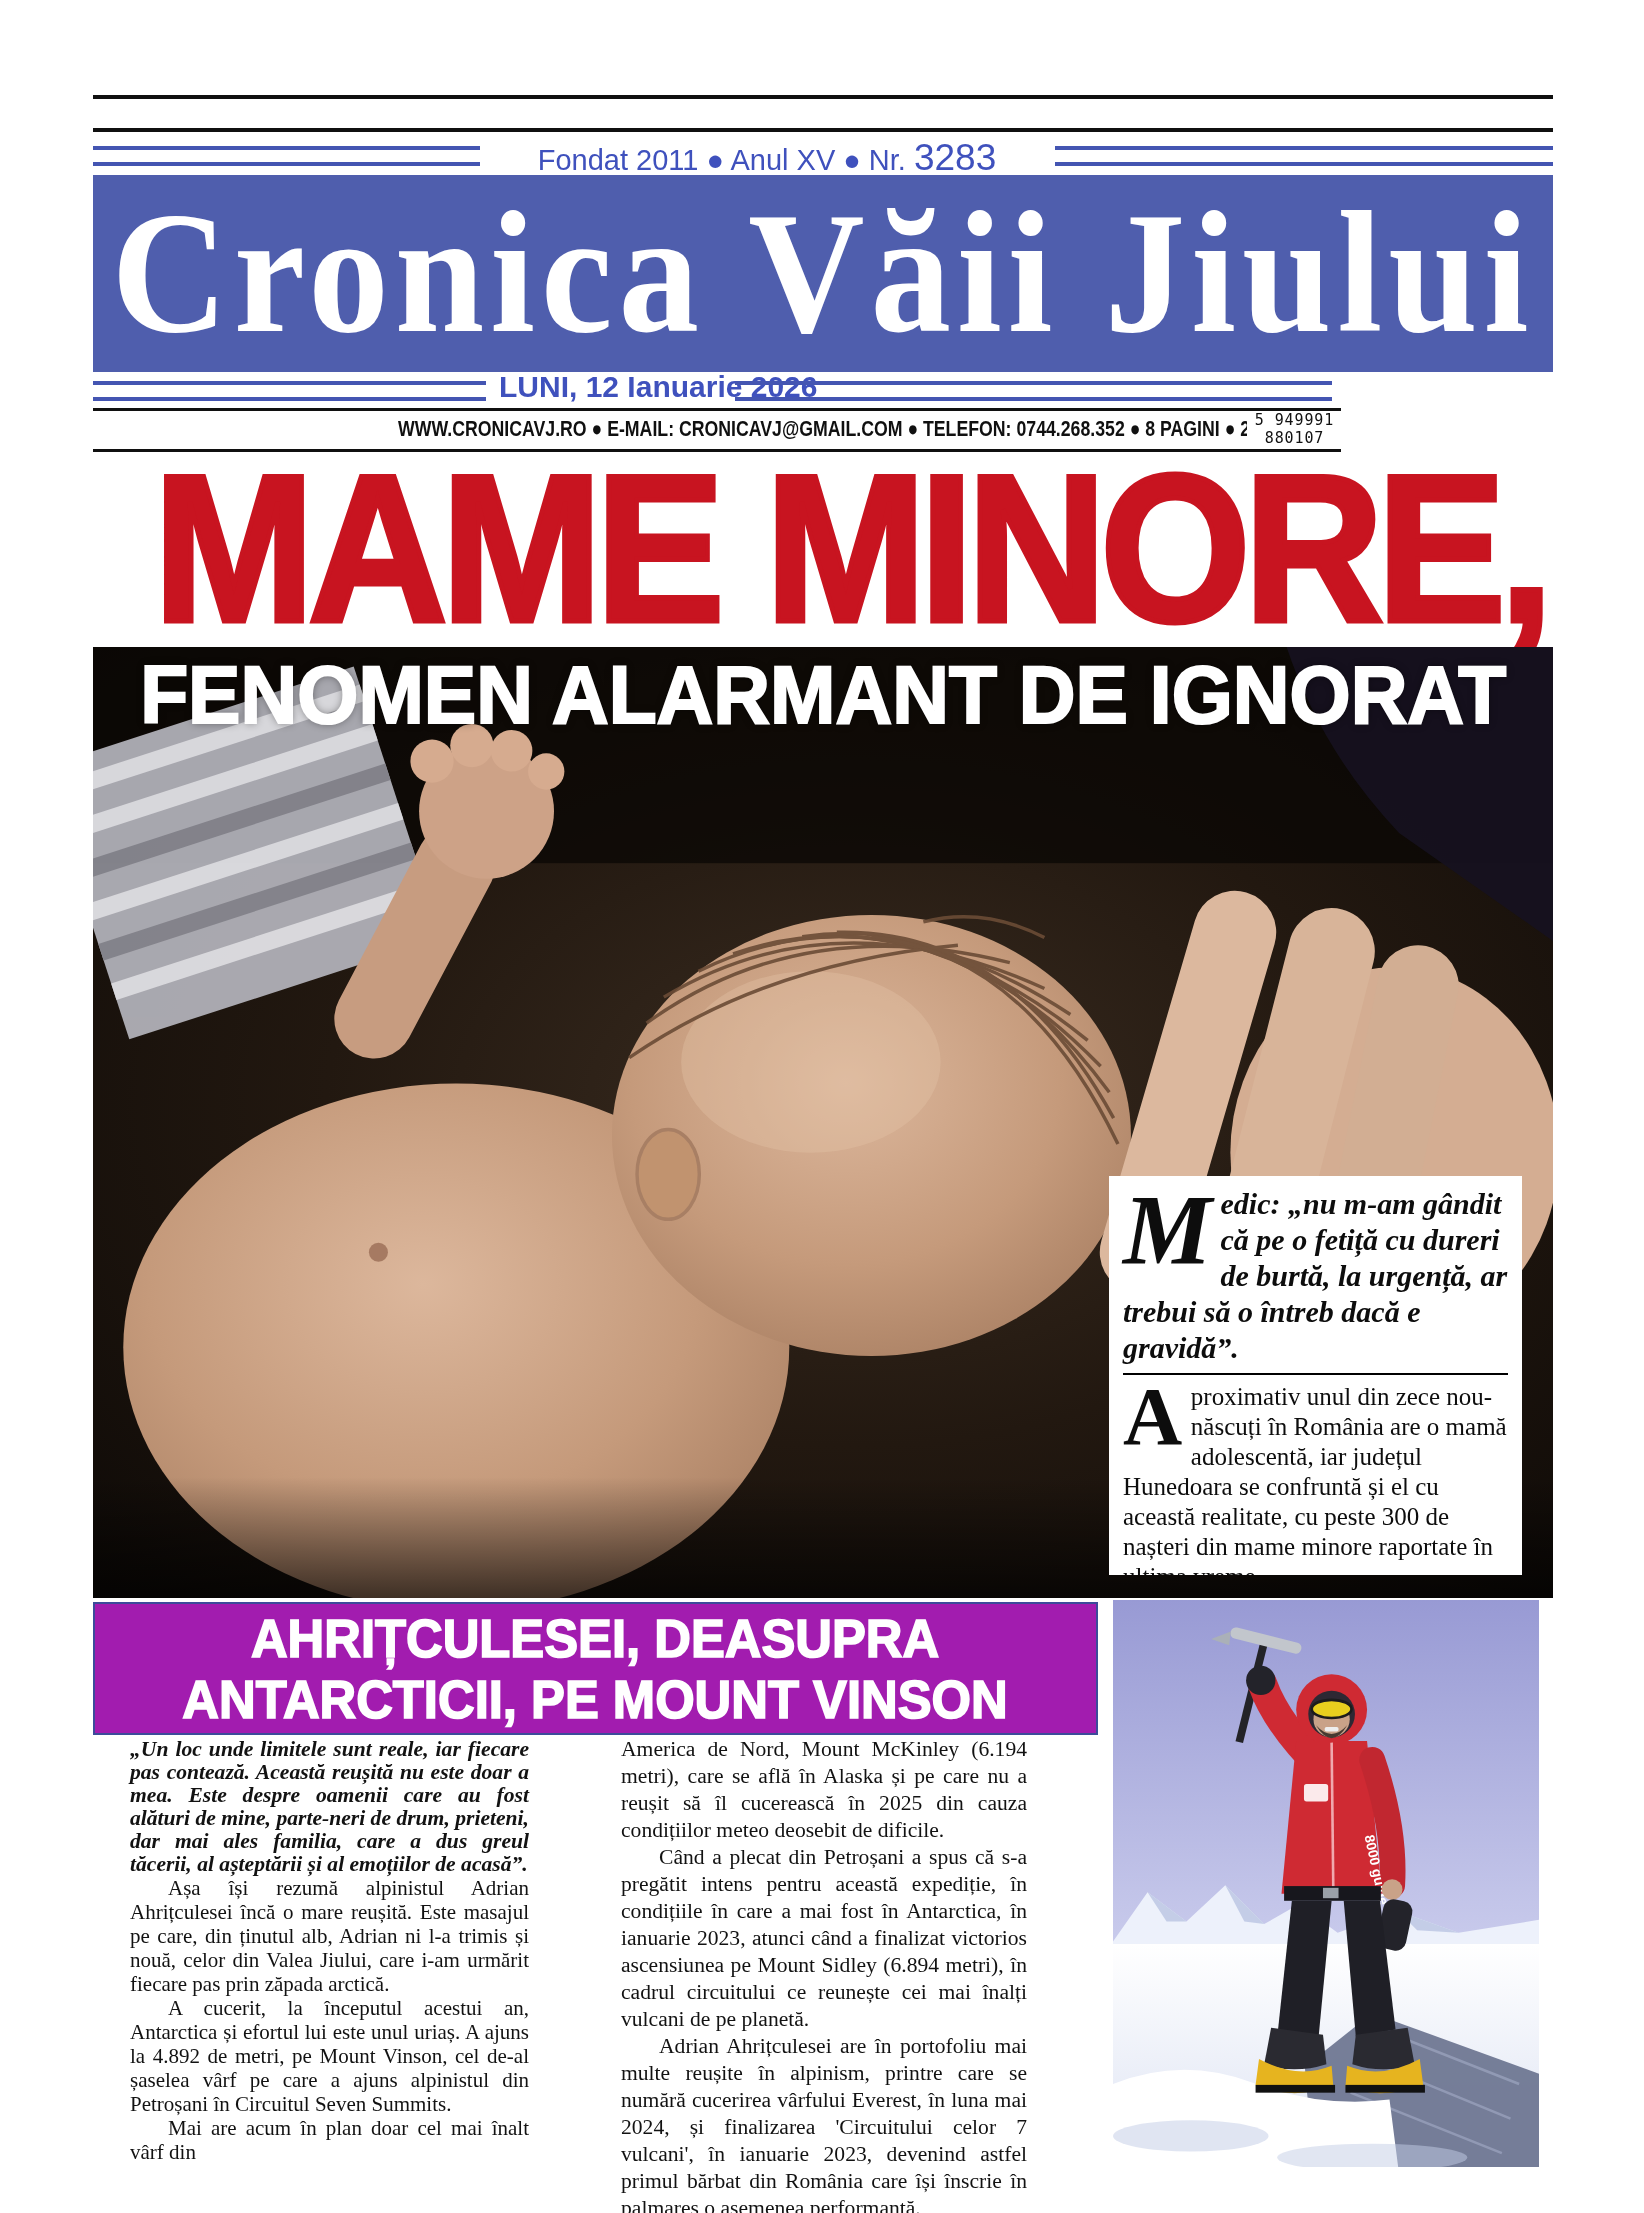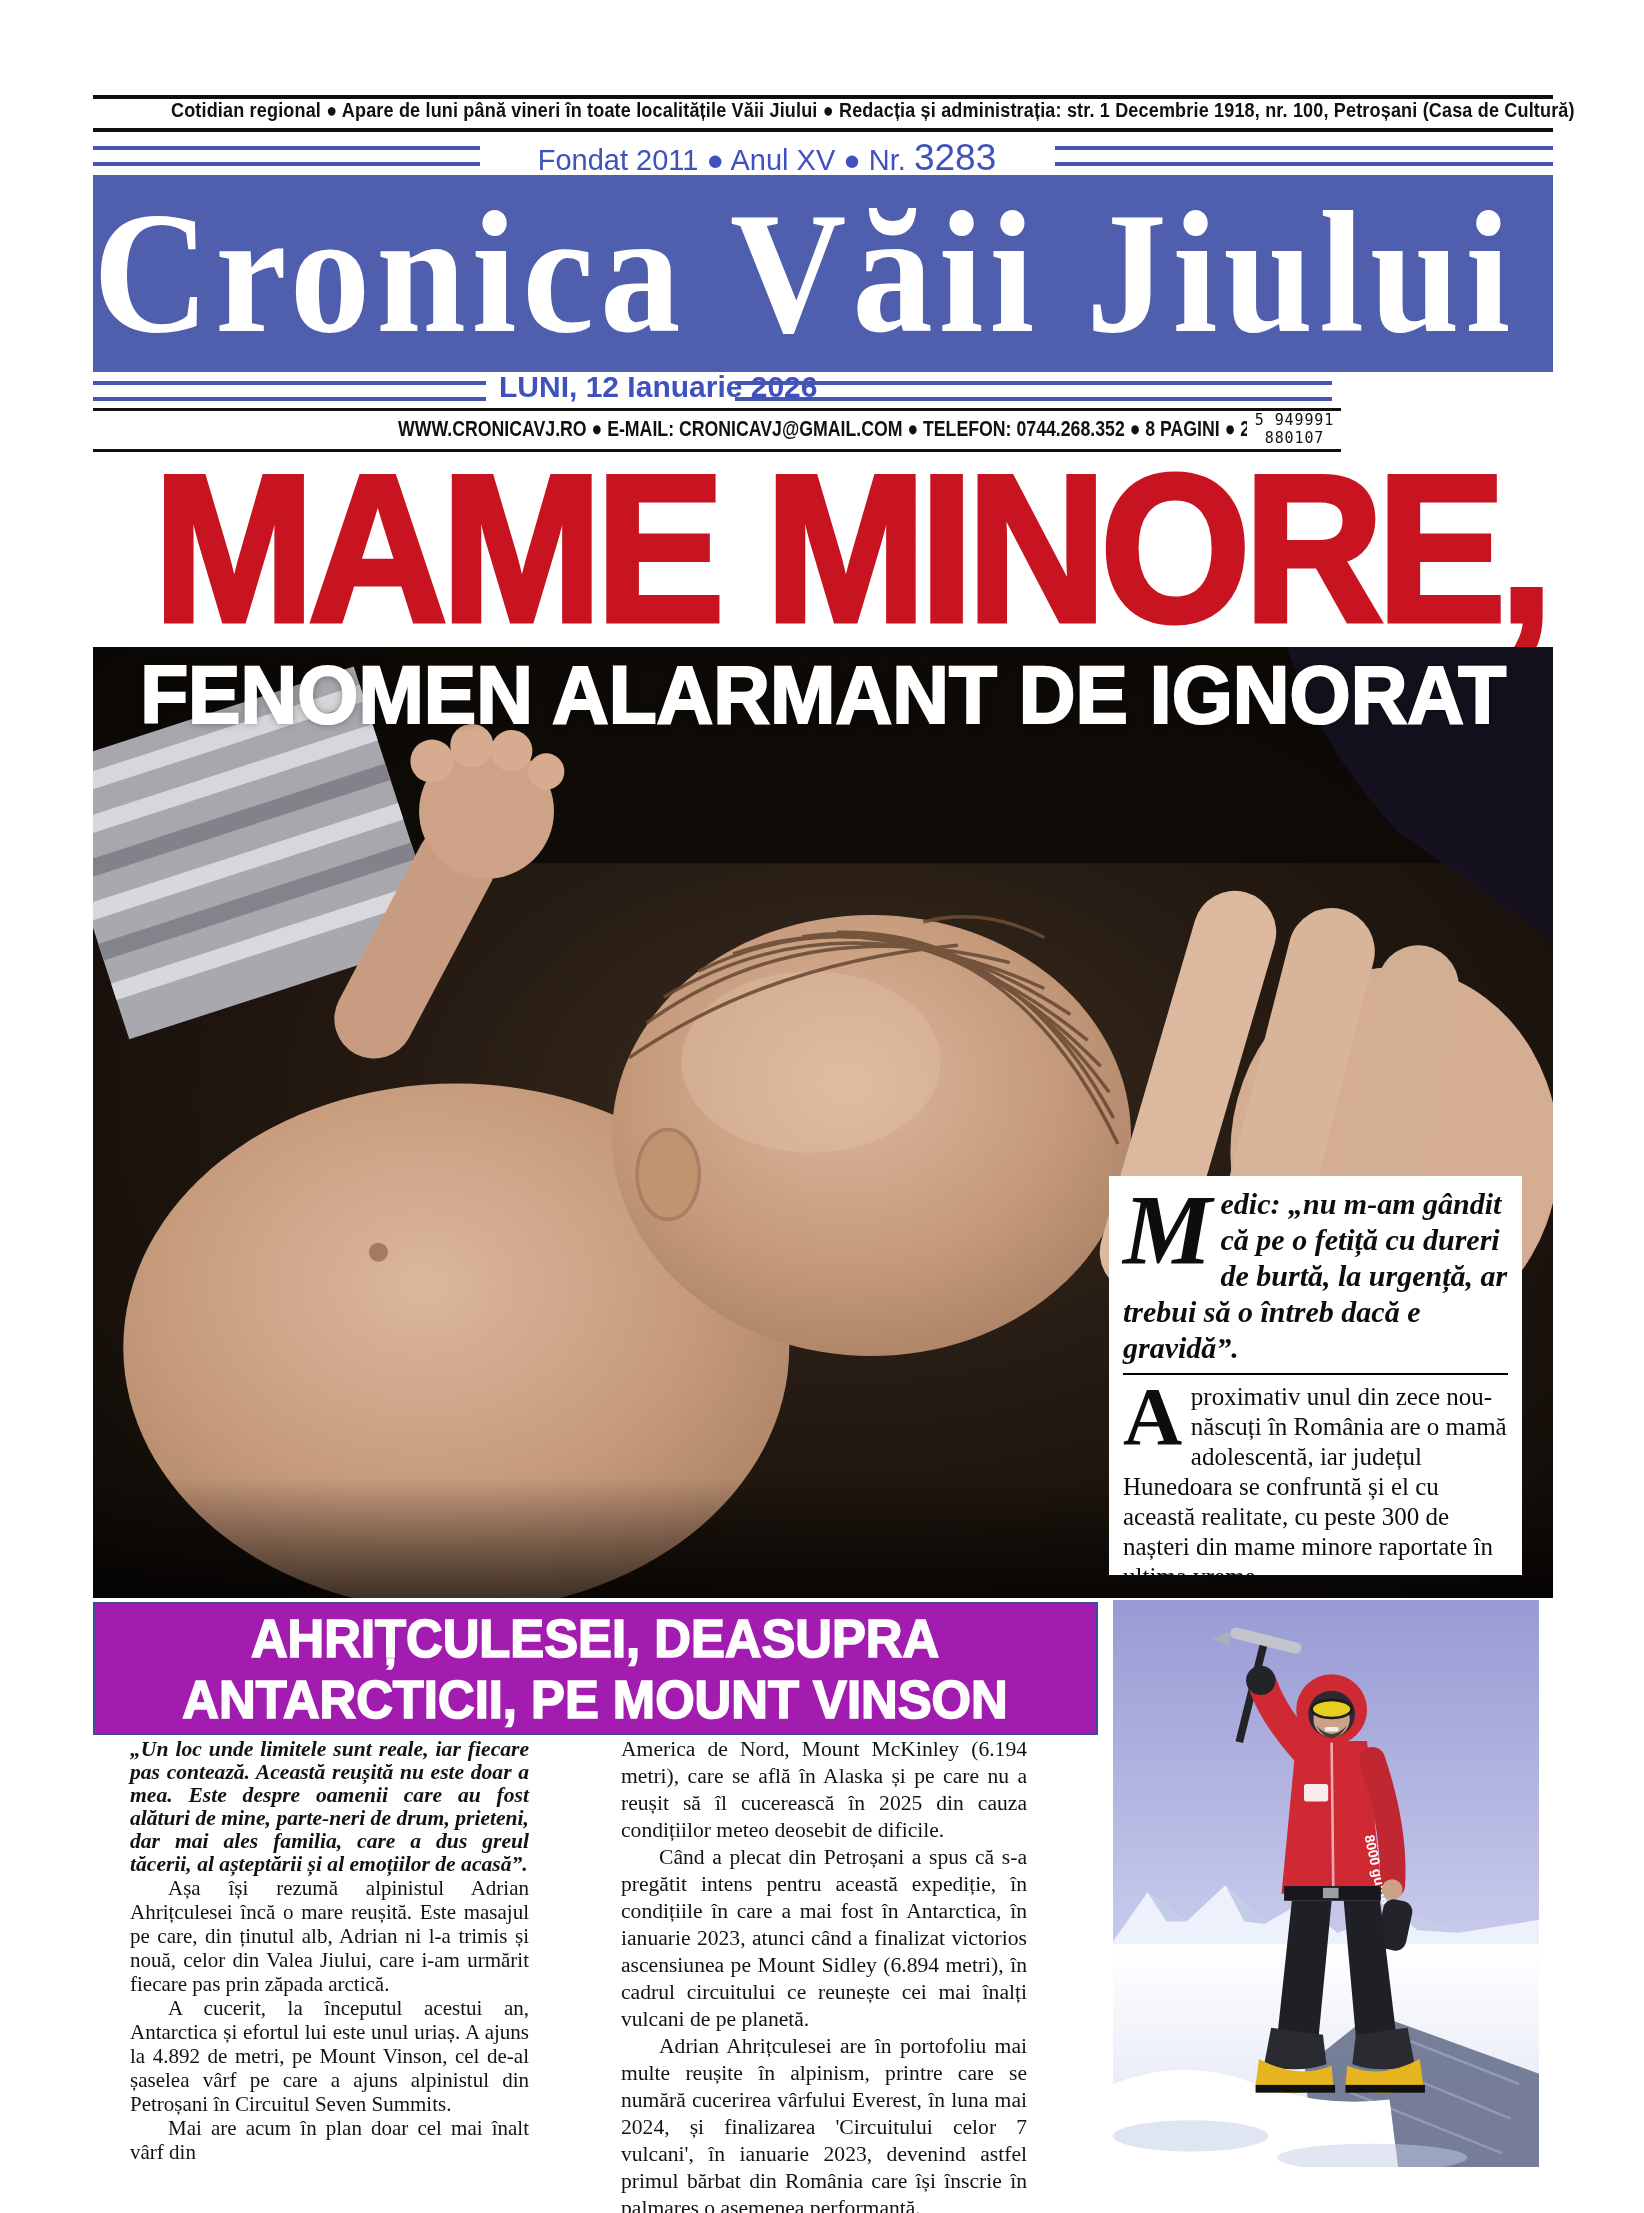--- a/index.html
+++ b/index.html
@@ -14,21 +14,21 @@
   .banner span{display:inline-block;font-weight:bold;font-size:20px;white-space:nowrap;
                transform:scaleX(.9);transform-origin:center;letter-spacing:0.2px;}
 
   
   .fondat-text{position:absolute;left:393px;top:0;width:562px;text-align:center;color:#3f51bd;
                font-weight:normal;font-size:29px;white-space:nowrap;}
   .fondat-text .nr{font-size:37px;}
 
   
   .masthead{position:absolute;left:93px;top:175px;width:1460px;height:197px;background:#4f5ead;
-            display:flex;align-items:center;justify-content:flex-start;}
+            display:flex;align-items:center;justify-content:center;}
   .masthead span{font-family:"Liberation Serif",serif;font-weight:bold;color:#ffffff;
                  font-size:161px;letter-spacing:6px;white-space:nowrap;transform:scaleY(1.08);}
 
   
   .date-text{position:absolute;left:406px;top:-5.2px;width:242px;text-align:center;color:#3f51bd;
              font-weight:bold;font-size:30px;white-space:nowrap;}
 
   
   .contact{position:absolute;left:93px;top:408px;width:1248px;height:43px;}
   .contact .txt{position:absolute;left:208px;top:7.8px;width:943px;text-align:center;}
@@ -84,23 +84,20 @@
   .intro-quote{font-style:italic;font-weight:bold;font-size:21.6px;line-height:23px;margin:0 0 24px 0;}
   .col p{margin:0;}
   .col p.indent{text-indent:38px;}
 </style>
 </head>
 <body>
 
 <div id="page">
 
   <div class="blkrule" style="left:93px;top:95px;width:1460px;"></div>
-  <div class="banner">
-    <span>Cotidian regional ● Apare de luni până vineri în toate localitățile Văii Jiului ● Redacția și administrația: str. 1 Decembrie 1918, nr. 100, Petroșani (Casa de Cultură)</span>
-  </div>
   <div class="blkrule" style="left:93px;top:128px;width:1460px;"></div>
 
   <div class="abs" style="left:93px;top:137px;width:1460px;height:42px;">
     <div class="dbl-blue" style="left:0;top:8.6px;width:387px;"></div>
     <div class="fondat-text">
       <span>Fondat 2011 ● Anul XV ● Nr. </span><span class="nr">3283</span>
     </div>
     <div class="dbl-blue" style="left:962px;top:8.6px;width:498px;"></div>
   </div>
 

